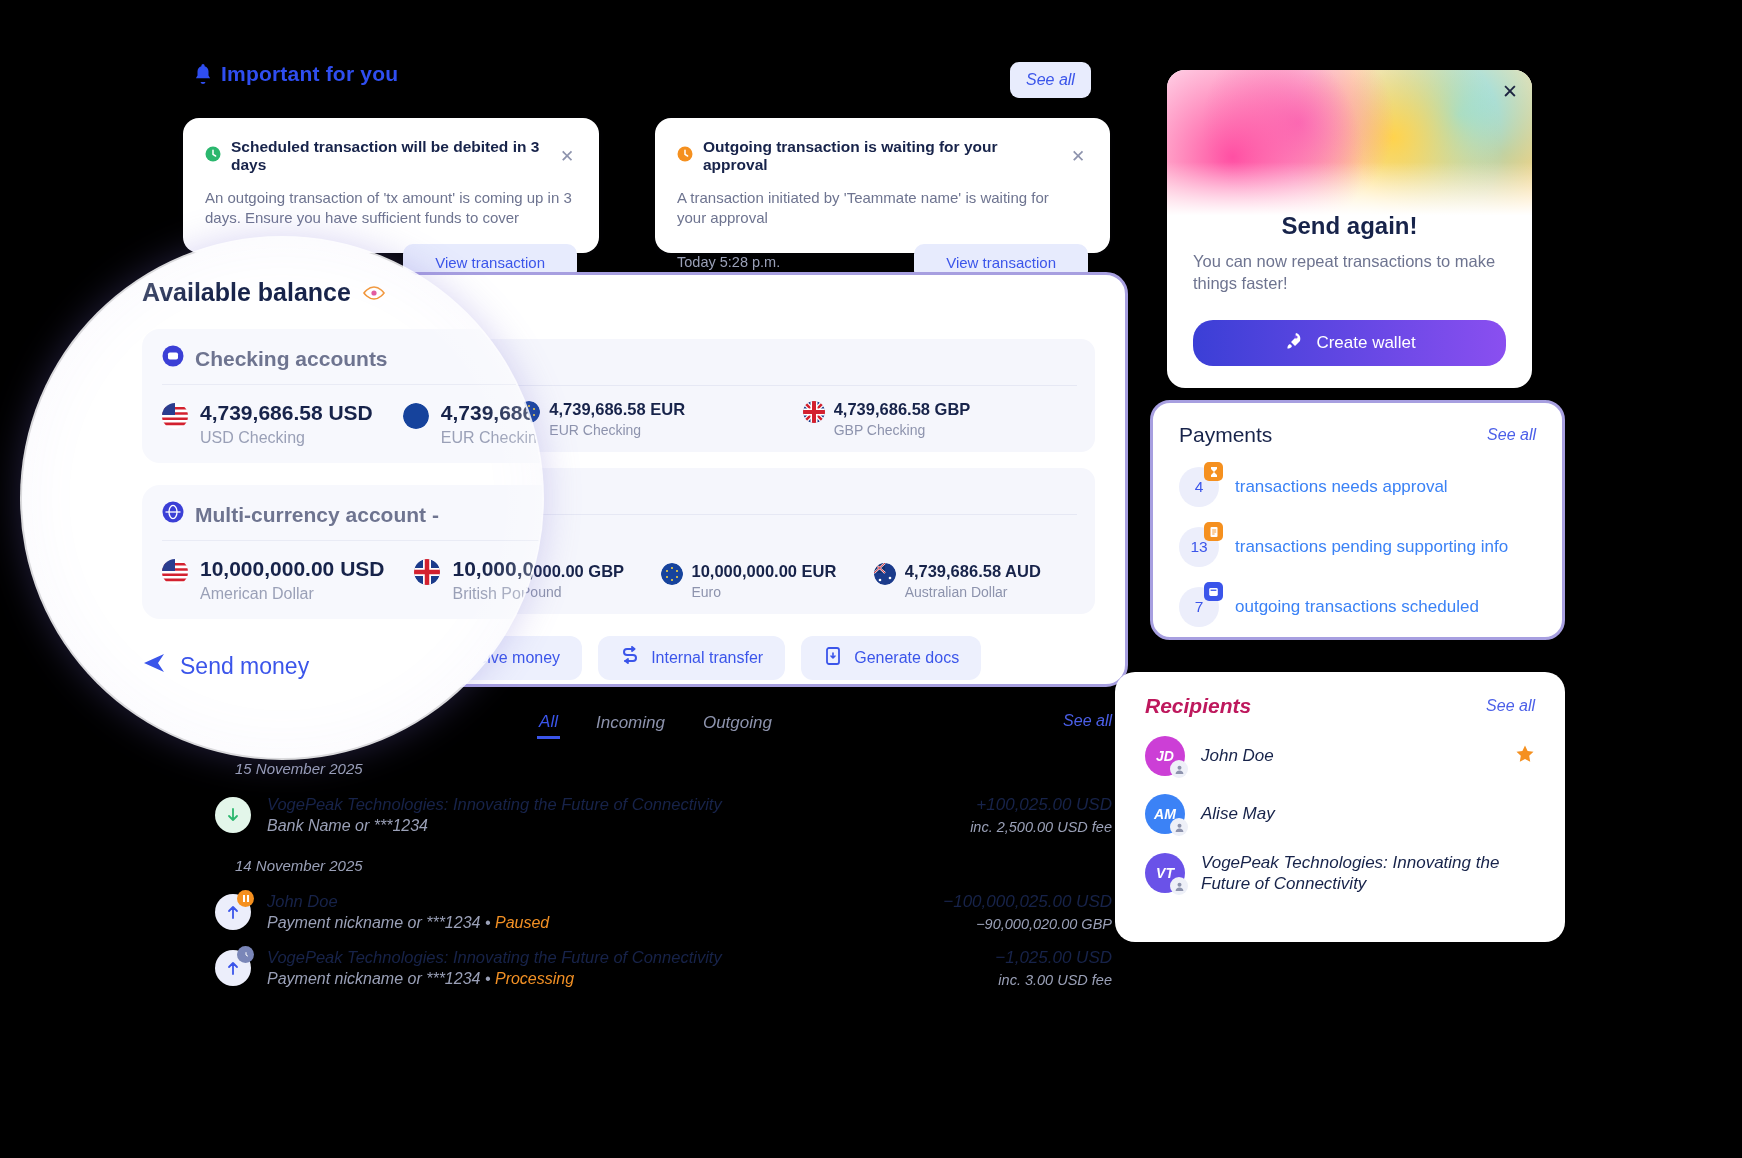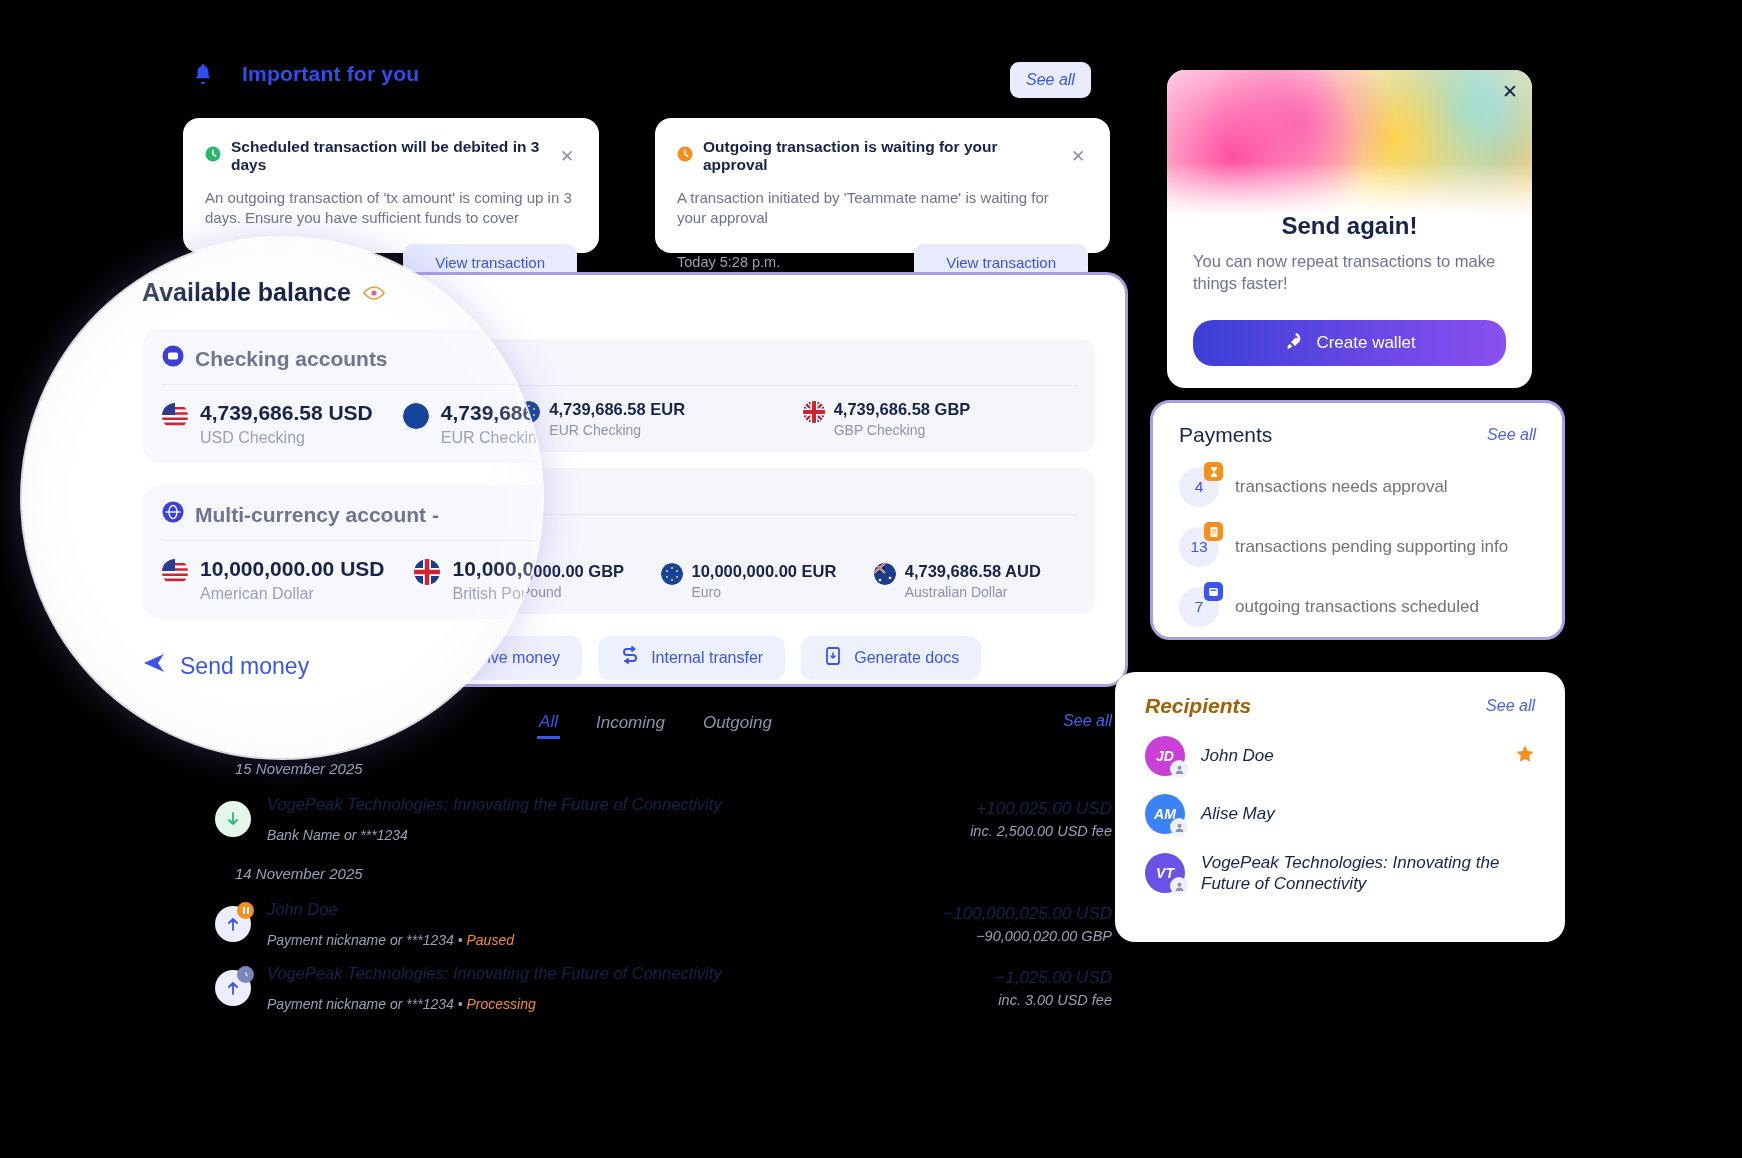--- a/index.html
+++ b/index.html
@@ -7,21 +7,21 @@
     width: 1742px; height: 1158px;
     background: #000;
     font-family: "Liberation Sans", sans-serif;
     overflow: hidden;
   }
   .stage { position: relative; width: 1742px; height: 1158px; }
 
   
   .imp-header {
     position: absolute; left: 193px; top: 62px;
-    display: flex; align-items: center; gap: 29px;
+    display: flex; align-items: center; gap: 8px;
   }
   .bell-icon { width: 20px; height: 24px; display: block; }
   .imp-title {
     font-size: 21px; font-weight: 700; color: #2f4ef0;
     letter-spacing: .2px; filter: blur(0.6px);
   }
   .see-all-top {
     position: absolute; left: 1010px; top: 62px;
     background: #e8ecfd; color: #3b55ea;
     border: none; border-radius: 9px;
@@ -136,21 +136,21 @@
   .tx-badge {
     position: absolute; right: -3px; top: -4px;
     width: 17px; height: 17px; border-radius: 50%;
     display: flex; align-items: center; justify-content: center;
   }
   .tx-main { flex: 1; min-width: 0; }
   .tx-name {
     font-size: 16.5px; font-style: italic; font-weight: 500; color: #17234a;
     white-space: nowrap; overflow: hidden; text-overflow: ellipsis;
   }
-  .tx-sub { font-size: 14px; font-style: italic; color: #9aa0b7; margin-top: 13px; }
+  .tx-sub { font-size: 16px; font-style: italic; color: #9aa0b7; margin-top: 3px; }
   .tx-sub .status-paused { color: #f29024; }
   .tx-sub .status-processing { color: #f29024; }
   .tx-right { text-align: right; white-space: nowrap; }
   .tx-amt { font-size: 17px; font-style: italic; color: #17234a; }
   .tx-fee { font-size: 14.5px; font-style: italic; color: #9aa0b7; margin-top: 4px; }
 
   
   .promo {
     position: absolute; left: 1167px; top: 70px;
     width: 365px; height: 318px;
@@ -209,31 +209,31 @@
   .pay-count {
     width: 40px; height: 40px; border-radius: 50%;
     background: #eceefb; color: #3b55ea; font-size: 15.5px;
     display: flex; align-items: center; justify-content: center;
   }
   .pay-badge {
     position: absolute; right: -4px; top: -5px;
     width: 19px; height: 19px; border-radius: 5px;
     display: flex; align-items: center; justify-content: center;
   }
-  .pay-label { font-size: 17px; color: #737373; }
+  .pay-label { font-size: 17px; color: #3b82f6; }
 
   
   .recipients {
     position: absolute; left: 1115px; top: 672px;
     width: 450px; height: 270px;
     background: #fff; border-radius: 20px;
     padding: 22px 30px;
   }
   .rec-head { display: flex; align-items: center; justify-content: space-between; }
-  .rec-title { font-size: 21px; font-style: italic; font-weight: 700; color: #a16207; }
+  .rec-title { font-size: 21px; font-style: italic; font-weight: 700; color: #be185d; }
   .rec-seeall {
     font-size: 16px; font-style: italic; color: #4b5fe8;
     background: none; border: none; cursor: pointer;
     font-family: "Liberation Sans", sans-serif;
   }
   .rec-item { display: flex; align-items: center; gap: 16px; margin-top: 18px; }
   .avatar-wrap { position: relative; width: 40px; height: 40px; flex: none; }
   .avatar {
     width: 40px; height: 40px; border-radius: 50%;
     color: #fff; font-size: 14px; font-weight: 700; font-style: italic;

